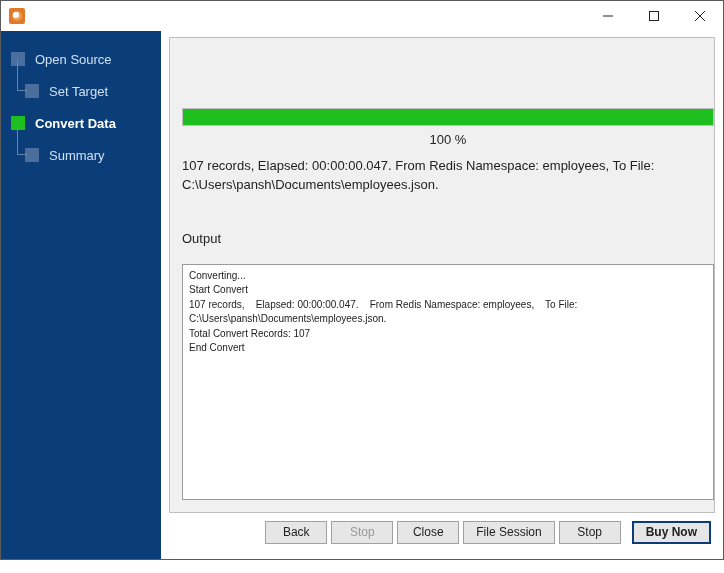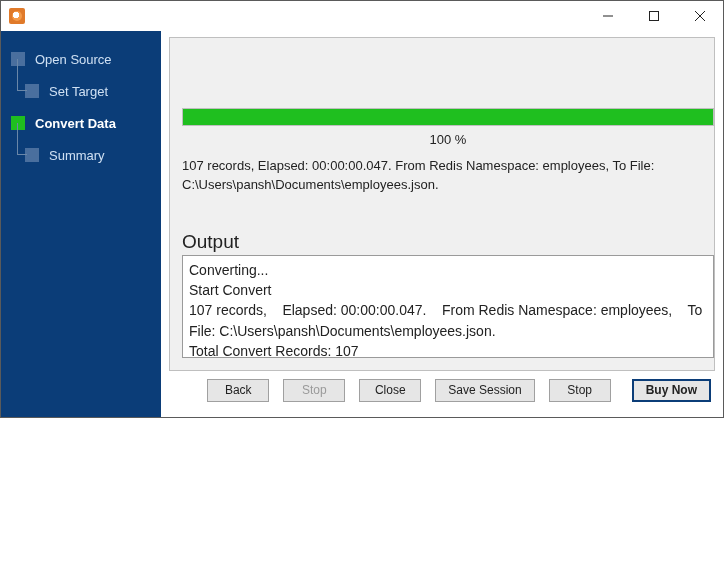--- a/index.html
+++ b/index.html
@@ -1,17 +1,17 @@
 <!DOCTYPE html>
 <html><head>
 <meta charset="utf-8">
 <style>
   * { box-sizing: border-box; margin: 0; padding: 0; }
   body { font-family: "Segoe UI", Tahoma, sans-serif; font-size: 12px; background: #fff; }
-  .window { width: 724px; height: 418px; border: 1px solid #5a5a5a; position: relative; display: flex; flex-direction: column; }
+  .window { width: 724px; height: 560px; border: 1px solid #5a5a5a; position: relative; display: flex; flex-direction: column; }
   .titlebar { height: 30px; display: flex; align-items: center; background: #fff; }
   .titlebar .app-icon { width: 16px; height: 16px; margin-left: 8px; background: #e07a2a; border-radius: 2px; position: relative; }
   .titlebar .app-icon::after { content: ""; position: absolute; left: 3px; top: 3px; width: 10px; height: 10px; border-radius: 50%; background: radial-gradient(circle at 40% 40%, #fff 0 35%, transparent 36%), #f49b4a; }
   .titlebar .spacer { flex: 1; }
   .win-btn { width: 46px; height: 30px; display: flex; align-items: center; justify-content: center; color: #222; }
   .win-btn svg { width: 10px; height: 10px; }
   .body { flex: 1; display: flex; min-height: 0; }
   .sidebar { width: 160px; background: #0b3d78; padding-top: 12px; }
   .nav { list-style: none; }
   .nav-item { display: flex; align-items: center; height: 32px; color: #cfe0f3; font-size: 13px; padding-left: 10px; position: relative; }
@@ -20,26 +20,26 @@
   .nav-item .sq { width: 14px; height: 14px; background: #4a6f9e; margin-right: 10px; flex-shrink: 0; margin-left: 14px; }
   .nav-item:first-child .sq { margin-left: 0; }
   .nav-item.active { color: #fff; font-weight: bold; }
   .nav-item.active .sq { background: #1fbf1f; margin-left: 0; }
   .content { flex: 1; display: flex; flex-direction: column; padding: 6px 8px 8px 8px; min-width: 0; }
   .panel { flex: 1; border: 1px solid #bfbfbf; background: #f0f0f0; padding: 70px 0 12px 12px; display: flex; flex-direction: column; min-height: 0; }
   .progress { height: 18px; border: 1px solid #bfbfbf; background: #e8e8e8; }
   .progress-fill { height: 100%; background: #1fbf1f; }
   .pct { text-align: center; font-size: 13px; margin: 6px 0 10px; color: #222; }
   .summary { font-size: 13px; color: #222; line-height: 1.45; margin-bottom: 36px; }
-  .out-label { font-size: 19px; color: #222; margin-bottom: 2px; }
-  .output { flex: 1; border: 1px solid #9a9a9a; background: #fff; padding: 4px 6px; font-size: 14px; color: #222; line-height: 1.45; overflow-y: scroll; white-space: pre-wrap; }
+  .out-label { font-size: 13px; color: #222; margin-bottom: 18px; }
+  .output { flex: 1; border: 1px solid #9a9a9a; background: #fff; padding: 4px 6px; font-size: 10px; color: #222; line-height: 1.45; overflow-y: scroll; white-space: pre-wrap; }
   .output::-webkit-scrollbar { width: 16px; }
   .output::-webkit-scrollbar-track { background: #f0f0f0; }
   .output::-webkit-scrollbar-thumb { background: #c8c8c8; }
-  .btn-row { height: 38px; display: flex; align-items: center; justify-content: flex-end; gap: 14px; padding: 0 4px; }
+  .btn-row { height: 38px; display: flex; align-items: center; justify-content: flex-end; gap: 4px; padding: 0 4px; }
   .btn { min-width: 62px; height: 23px; padding: 0 12px; border: 1px solid #a0a0a0; background: #e6e6e6; font-size: 12px; color: #222; display: inline-flex; align-items: center; justify-content: center; }
   .btn:disabled { color: #9a9a9a; }
   .btn.primary { border: 2px solid #0b3d78; font-weight: bold; margin-left: 7px; }
 </style>
 </head>
 <body>
 
 <div class="window">
 
   <div class="titlebar">
@@ -98,20 +98,20 @@
         <div class="output">Converting...
 Start Convert
 107 records,    Elapsed: 00:00:00.047.    From Redis Namespace: employees,    To File: C:\Users\pansh\Documents\employees.json.
 Total Convert Records: 107
 End Convert</div>
       </div>
       <div class="btn-row">
         <button class="btn">Back</button>
         <button class="btn" disabled="">Stop</button>
         <button class="btn">Close</button>
-        <button class="btn">Save Session</button>
+        <button class="btn">File Session</button>
         <button class="btn">Stop</button>
         <button class="btn primary">Buy Now</button>
       </div>
     </div>
   </div>
 
 </div>
 
 </body></html>

